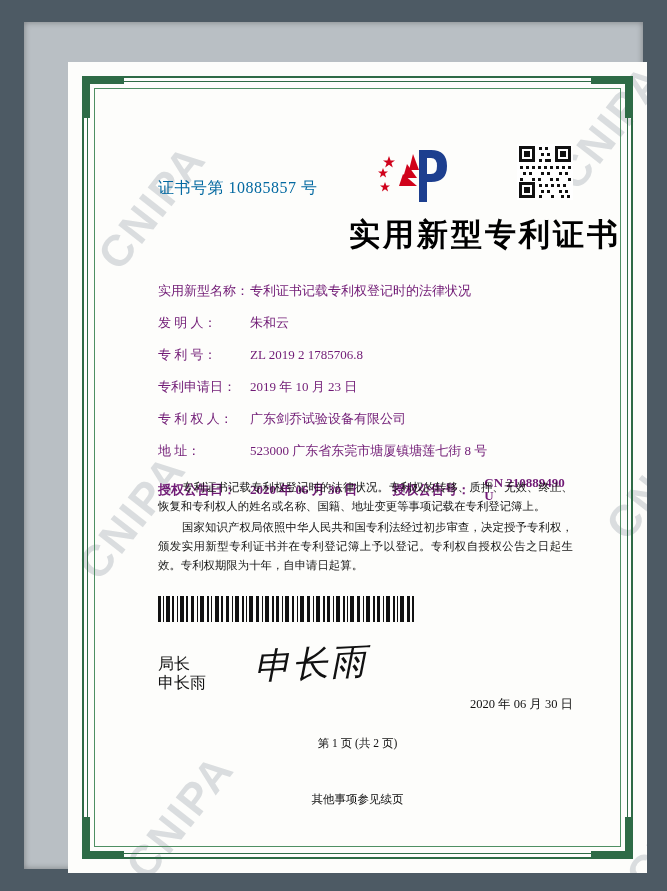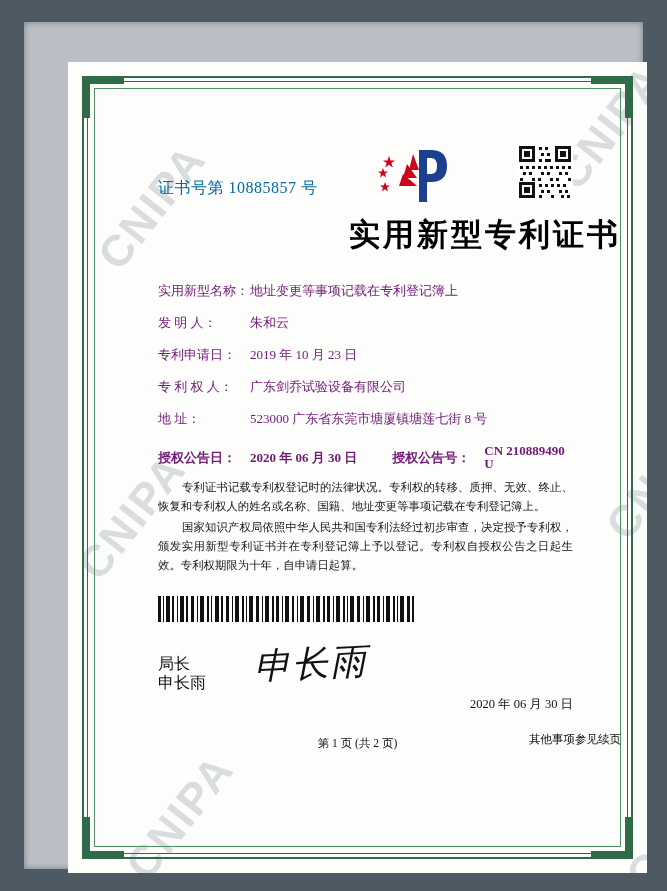--- a/index.html
+++ b/index.html
@@ -122,21 +122,21 @@
     transform:rotate(-3deg);
   }
   .date{
     position:absolute;right:48px;top:608px;font-size:12.5px;color:#111;
   }
   .pagenum{
     position:absolute;left:0;right:0;top:648px;text-align:center;
     font-size:11.5px;color:#111;
   }
   .footnote{
-    position:absolute;left:0;right:0;top:644px;text-align:right;
+    position:absolute;left:0;right:0;top:704px;text-align:center;
     font-size:11.5px;color:#111;
   }
 </style>
 </head>
 <body>
 
 <div class="frame">
   <div class="frame-inner">
 
     <div class="page">
@@ -231,28 +231,32 @@
             </g>
           </svg>
         </div>
 
         <div class="title">实用新型专利证书</div>
 
         <div class="fields">
 
           <div class="field">
             <span class="flabel">实用新型名称：</span>
-            <span class="fvalue">地址变更等事项记载在专利登记簿上</span>
+            <span class="fvalue">专利证书记载专利权登记时的法律状况</span>
           </div>
 
           <div class="field">
             <span class="flabel">发 明 人：</span>
             <span class="fvalue">朱和云</span>
           </div>
 
+          <div class="field">
+            <span class="flabel">专 利 号：</span>
+            <span class="fvalue">ZL 2019 2 1785706.8</span>
+          </div>
 
           <div class="field">
             <span class="flabel">专利申请日：</span>
             <span class="fvalue">2019 年 10 月 23 日</span>
           </div>
 
           <div class="field">
             <span class="flabel">专 利 权 人：</span>
             <span class="fvalue">广东剑乔试验设备有限公司</span>
           </div>

